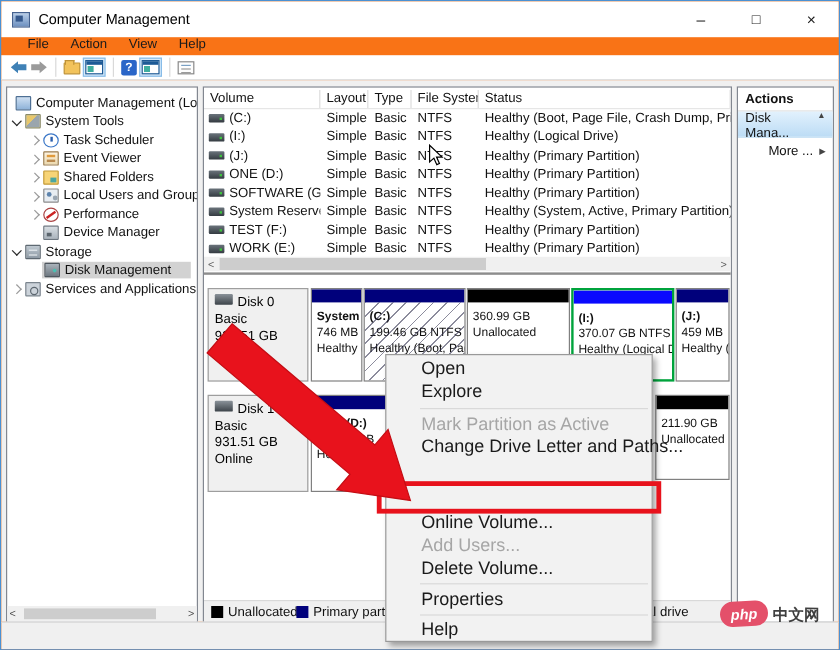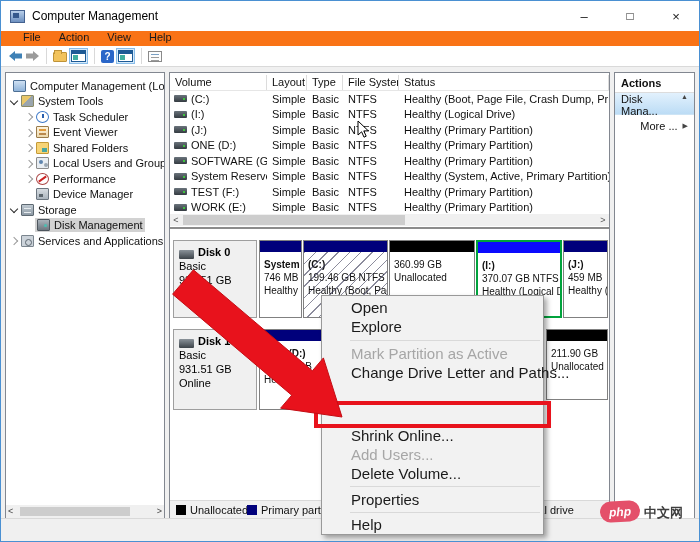--- a/index.html
+++ b/index.html
@@ -60,41 +60,41 @@
   .i-perf{border:1px solid #aa4444;background:#fff;border-radius:50%}
   .i-perf:after{content:"";position:absolute;left:1px;top:4px;width:9px;height:2px;background:#cc2222;transform:rotate(-35deg)}
   .i-devmgr{border:1px solid #6c7680;background:linear-gradient(#d7dde2,#aab4bd)}
   .i-devmgr:after{content:"";position:absolute;left:2px;bottom:2px;width:4px;height:3px;background:#5c666e}
   .i-storage{border:1px solid #5e6972;background:linear-gradient(#bfc9d1,#8e9aa5)}
   .i-storage:after{content:"";position:absolute;left:2px;top:3px;right:2px;height:1px;background:#e7ecef;box-shadow:0 4px 0 #e7ecef}
   .i-diskmgmt{border:1px solid #4e565e;background:linear-gradient(#aab3bb,#6e7881)}
   .i-diskmgmt:after{content:"";position:absolute;right:2px;top:4px;width:3px;height:3px;border-radius:50%;background:#49c0b2}
   .i-services{border:1px solid #7b858e;background:#ccd3da}
   .i-services:after{content:"";position:absolute;left:3px;top:3px;width:5px;height:5px;border-radius:50%;border:1.5px solid #5d6770}
-  .hl-sel{display:flex;align-items:center;background:#d2d2d2;padding:1px 2px 1px 1px}
+  .hl-sel{display:flex;align-items:center;background:#d2d2d2;padding:1px 16px 1px 1px}
   .tlabel{white-space:nowrap}
 
   
   .vt-head{position:absolute;top:2px;left:0;right:0;height:16px;display:flex;font-size:11px;color:#111;border-bottom:1px solid #e6e6e6}
   .vh{border-right:1px solid #dcdcdc;padding:1px 0 0 5px;white-space:nowrap;overflow:hidden}
   .c1{width:97px;flex:none}.c2{width:40px;flex:none}.c3{width:36px;flex:none}.c4{width:56px;flex:none}.c5{flex:1}
   .vt-rows{position:absolute;top:18px;left:0;right:0}
   .vrow{display:flex;height:15.5px;align-items:center;font-size:11px;color:#111}
   .vc{padding-left:5px;white-space:nowrap;overflow:hidden}
   .vc.c1{display:flex;align-items:center;padding-left:4px}
   .dico{width:13px;height:7px;background:linear-gradient(#6a737b,#343b41);border-radius:1px;margin-right:4px;flex:none;position:relative}
   .dico:after{content:"";position:absolute;right:2px;bottom:2px;width:2px;height:2px;background:#3ec43e}
   .vt-scroll{position:absolute;top:141px;left:0;right:0;height:12px;background:#f0f0f0;font-size:9px;color:#555}
   .vs-arrow{position:absolute;top:0;width:12px;height:12px;display:flex;align-items:center;justify-content:center}
   .vs-thumb{position:absolute;left:13px;top:1px;width:222px;height:10px;background:#cdcdcd}
   .vt-divider{position:absolute;top:154px;left:0;right:0;height:2px;background:#8c8c8c}
 
   
   .disk-label{position:absolute;background:#f0f0f0;border:1px solid #9e9e9e;font-size:11px;line-height:14px;padding:4px 0 0 5px;overflow:hidden}
-  .dl-title{display:flex;align-items:flex-end;font-weight:bold}
+  .dl-title{display:flex;align-items:flex-start;font-weight:normal}
   .dglyph{width:15px;height:9px;background:linear-gradient(#8a9299,#3c4349);border-radius:1px;margin-right:4px;flex:none}
   .part{position:absolute;border:1px solid #808080;background:#fff;overflow:hidden}
   .part .bar{height:11px}
   .bar-navy{background:#00007b}.bar-black{background:#000}.bar-blue{background:#0a0afe}
   .plines{padding:6px 2px 0 4px;font-size:10px;line-height:13px;white-space:nowrap;color:#111}
   .pname{font-weight:bold}
   .part.selected{border:2px solid #00a33c}
   .hatch{position:absolute;left:0;right:0;top:11px;bottom:0;background:repeating-linear-gradient(135deg,rgba(45,45,75,.55) 0 1px,transparent 1px 8px);pointer-events:none}
 
   
@@ -442,21 +442,21 @@
 
   <div class="statusbar"></div>
 
   <div class="cmenu">
     <div class="mi" style="top:2px">Open</div>
     <div class="mi" style="top:21px">Explore</div>
     <div class="msep" style="top:44px"></div>
     <div class="mi disabled" style="top:48px">Mark Partition as Active</div>
     <div class="mi" style="top:67px">Change Drive Letter and Paths...</div>
     <div class="msep" style="top:108px"></div>
-    <div class="mi" style="top:130px">Shrink Online...</div>
+    <div class="mi" style="top:130px">Online Volume...</div>
     <div class="mi disabled" style="top:149px">Add Users...</div>
     <div class="mi" style="top:168px">Delete Volume...</div>
     <div class="msep" style="top:190px"></div>
     <div class="mi" style="top:194px">Properties</div>
     <div class="msep" style="top:216px"></div>
     <div class="mi" style="top:219px">Help</div>
   </div>
 
   <div class="redbox"></div>
 

